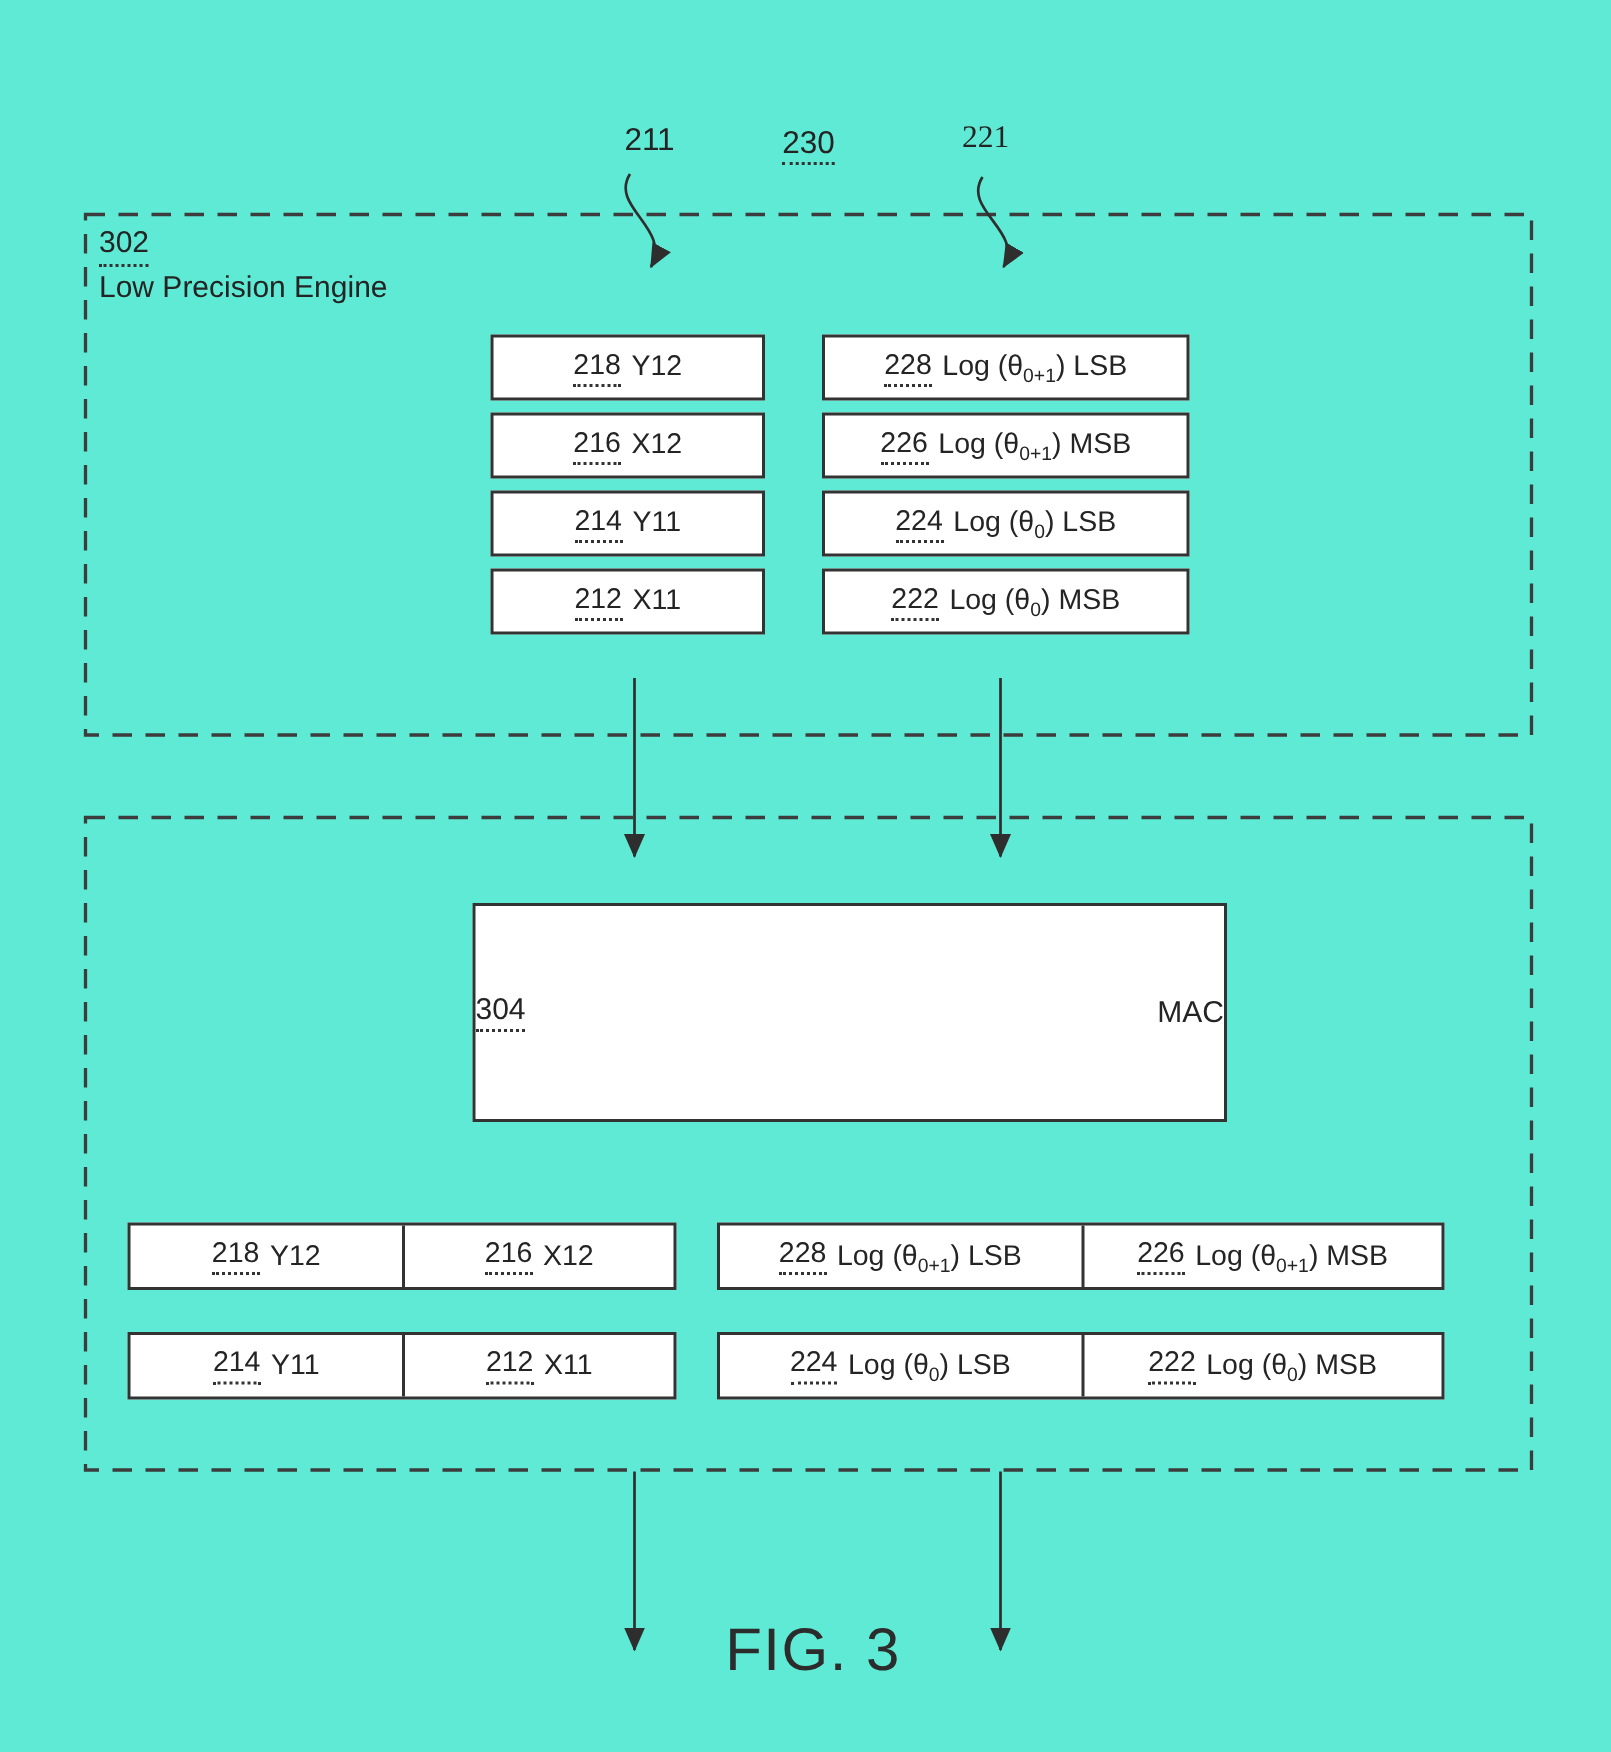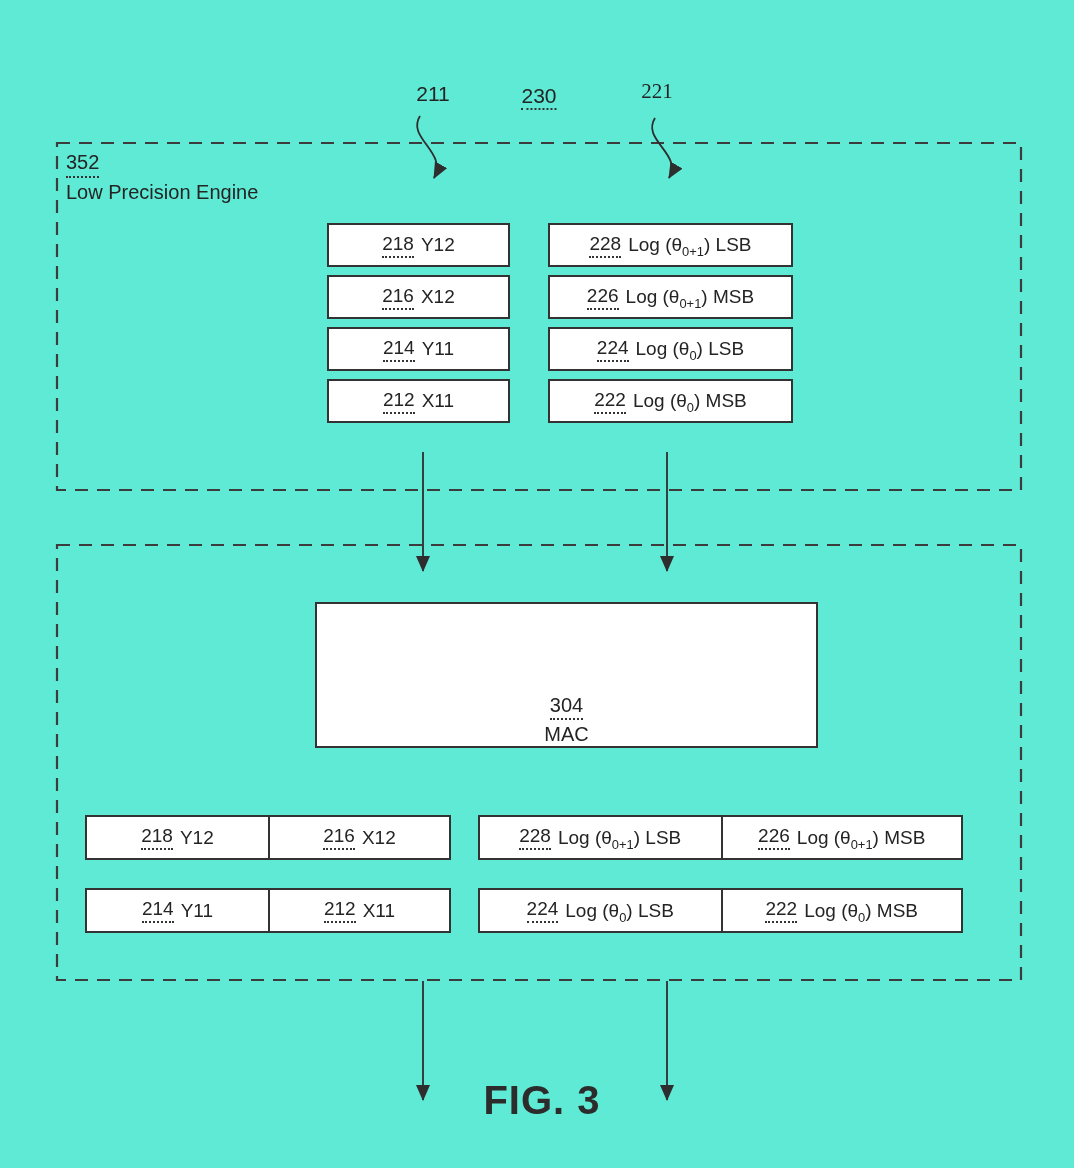--- a/index.html
+++ b/index.html
@@ -49,31 +49,30 @@
     gap: 7px; white-space: nowrap;
   }
   .tcell + .tcell { border-left: 2px solid #333; }
 
   .ref { border-bottom: 2px dotted #333; padding-bottom: 1px; }
   sub { font-size: 0.68em; line-height: 0; }
 
   .macbox {
     position: absolute; z-index: 2;
     border: 2px solid #333; background: #fff;
-    display: flex; flex-direction: column;
-    align-items: center; justify-content: flex-end;
+    display: flex; flex-direction: row;
+    align-items: center; justify-content: space-between;
     gap: 3px; font-size: 20px;
   }
   .figcap {
     position: absolute; z-index: 2;
     font-size: 40px; letter-spacing: 1px;
     transform: translateX(-50%);
     white-space: nowrap;
     color: #2c2c2c;
-    font-weight: bold;
   }
 </style>
 </head>
 <body>
 
 <div class="canvas">
 
   <svg class="overlay" width="1074" height="1168" viewBox="0 0 1074 1168">
     <defs>
       <marker id="ah" markerUnits="userSpaceOnUse" markerWidth="18" markerHeight="16" refX="15" refY="7" orient="auto">
@@ -88,21 +87,21 @@
     <line x1="667" y1="452" x2="667" y2="571" stroke="#2e2e2e" stroke-width="1.8" marker-end="url(#ah)"></line>
     <line x1="423" y1="981" x2="423" y2="1100" stroke="#2e2e2e" stroke-width="1.8" marker-end="url(#ah)"></line>
     <line x1="667" y1="981" x2="667" y2="1100" stroke="#2e2e2e" stroke-width="1.8" marker-end="url(#ah)"></line>
   </svg>
 
   <div class="top-label" style="left:433px; top:82px;">211</div>
   <div class="top-label" style="left:539px; top:84px;"><span class="u">230</span></div>
   <div class="top-label" style="left:657px; top:79px;font-family:Liberation Serif, serif;">221</div>
 
   <div class="sec-label" style="left:66px; top:148px;">
-    <span class="sec-ref">352</span><br>
+    <span class="sec-ref">302</span><br>
     <span>Low Precision Engine</span>
   </div>
 
   <div class="pbox" style="left:327px; top:223px; width:183px; height:44px;">
     <span class="ref">218</span>
     <span><span>Y12</span><sub></sub><span></span></span>
   </div>
   <div class="pbox" style="left:327px; top:275px; width:183px; height:44px;">
     <span class="ref">216</span>
     <span><span>X12</span><sub></sub><span></span></span>

